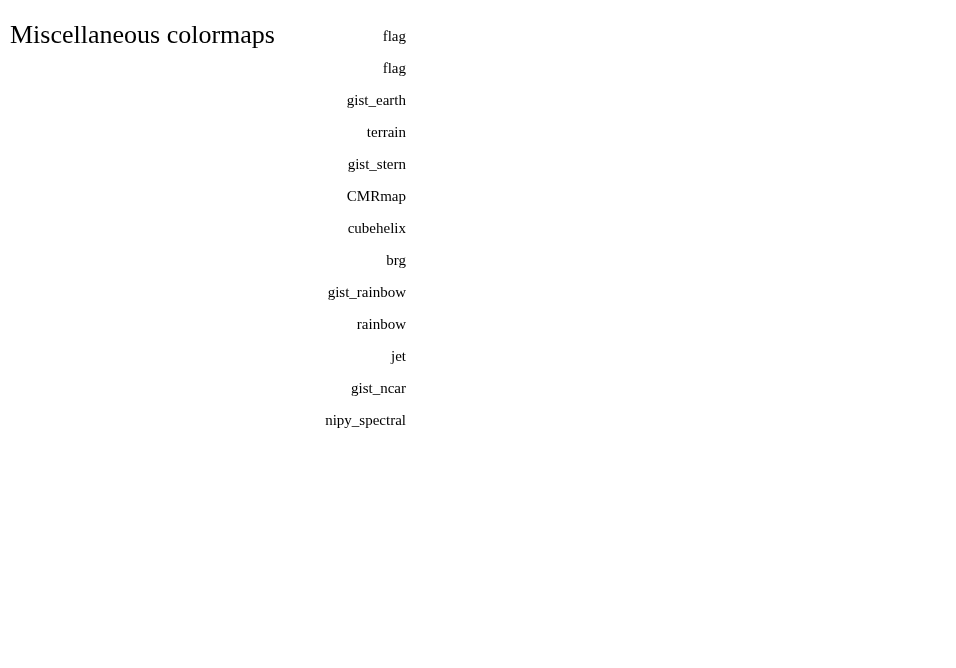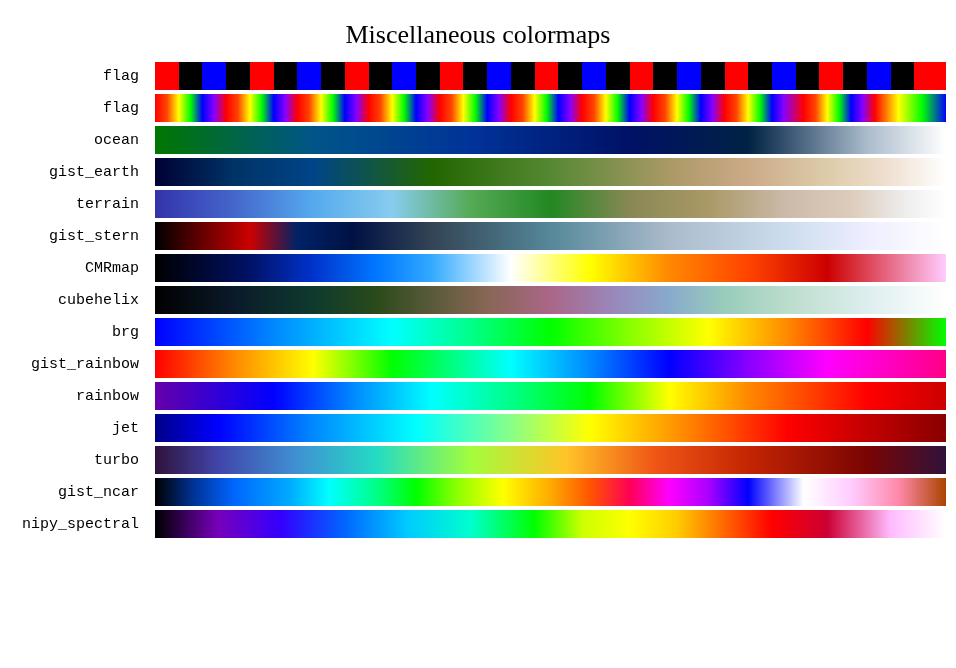--- a/index.html
+++ b/index.html
@@ -8,41 +8,41 @@
       width: 956px;
       height: 668px;
       font-family: serif;
       overflow: hidden;
     }
     .container {
       width: 956px;
       height: 668px;
       padding: 20px 10px 10px 10px;
       display: flex;
-      flex-direction: column;
+      flex-direction: row;
       gap: 2px;
     }
     .title {
       text-align: center;
       font-size: 26px;
       font-weight: normal;
       margin-bottom: 8px;
       font-family: serif;
     }
     .row {
       display: flex;
       align-items: center;
       height: 32px;
     }
     .label {
       width: 145px;
       text-align: right;
       padding-right: 16px;
       font-size: 15px;
-      font-family: Liberation Mono, monospace;
+      font-family: Liberation Serif, serif;
       flex-shrink: 0;
     }
     .colorbar {
       flex: 1;
       height: 28px;
     }
 
     
     .flag-bar {
       background: repeating-linear-gradient(
@@ -175,24 +175,20 @@
 
   <div class="row">
         <div class="label">flag</div>
         <div class="colorbar flag-bar"></div>
       </div>
       <div class="row">
         <div class="label">flag</div>
         <div class="colorbar prism-bar"></div>
       </div>
       <div class="row">
-        <div class="label">ocean</div>
-        <div class="colorbar ocean-bar"></div>
-      </div>
-      <div class="row">
         <div class="label">gist_earth</div>
         <div class="colorbar gist_earth-bar"></div>
       </div>
       <div class="row">
         <div class="label">terrain</div>
         <div class="colorbar terrain-bar"></div>
       </div>
       <div class="row">
         <div class="label">gist_stern</div>
         <div class="colorbar gist_stern-bar"></div>
@@ -215,24 +211,20 @@
       </div>
       <div class="row">
         <div class="label">rainbow</div>
         <div class="colorbar rainbow-bar"></div>
       </div>
       <div class="row">
         <div class="label">jet</div>
         <div class="colorbar jet-bar"></div>
       </div>
       <div class="row">
-        <div class="label">turbo</div>
-        <div class="colorbar turbo-bar"></div>
-      </div>
-      <div class="row">
         <div class="label">gist_ncar</div>
         <div class="colorbar gist_ncar-bar"></div>
       </div>
       <div class="row">
         <div class="label">nipy_spectral</div>
         <div class="colorbar nipy_spectral-bar"></div>
       </div>
     </div>
 </div>
 

